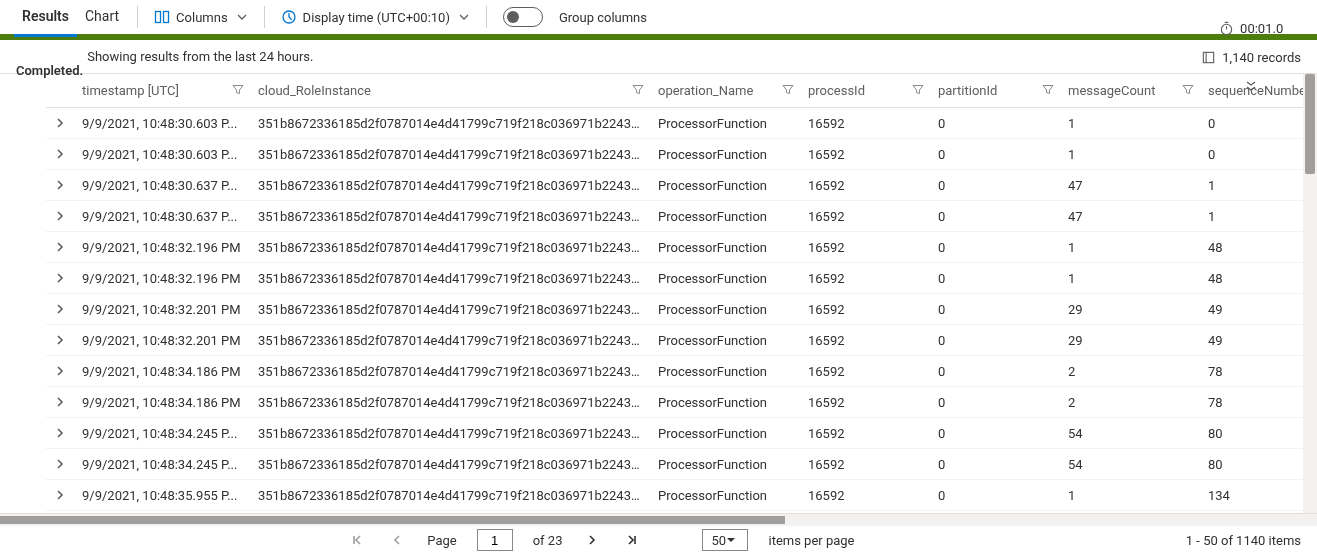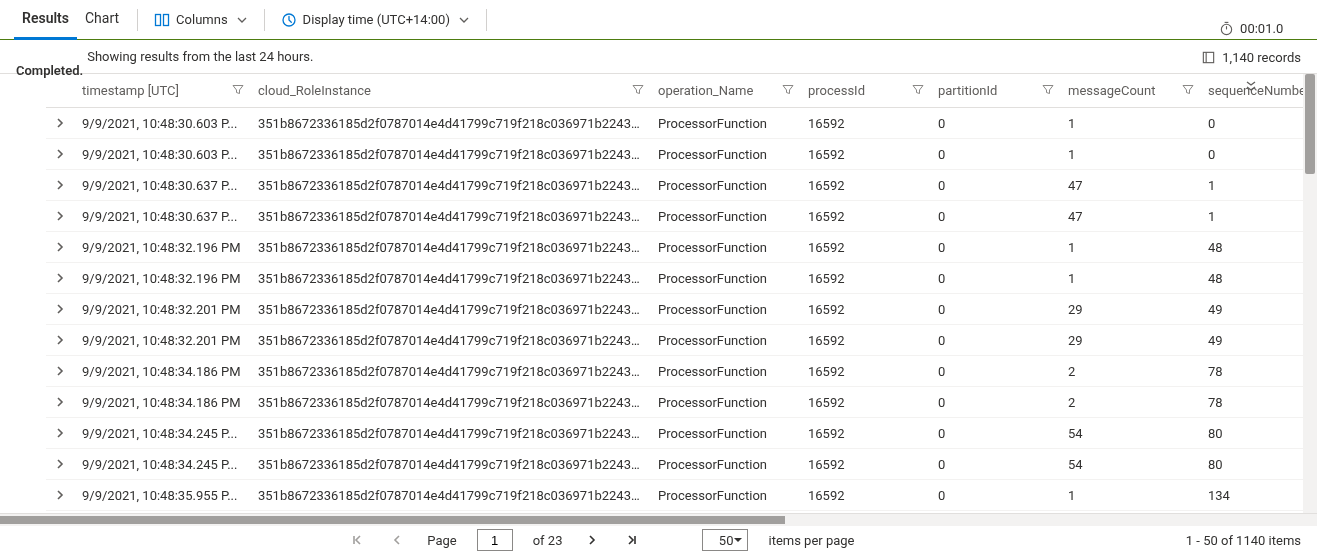--- a/index.html
+++ b/index.html
@@ -11,21 +11,21 @@
     background: #fff;
     width: 1317px;
     height: 555px;
     overflow: hidden;
   }
   
   .toolbar {
     display: flex;
     align-items: center;
     height: 40px;
-    border-bottom: 1px solid #4d7c0f;
+    border-bottom: 6px solid #4d7c0f;
     padding-left: 14px;
     gap: 0;
   }
   .tab {
     height: 40px;
     display: flex;
     align-items: center;
     padding: 0 8px;
     color: #323130;
     cursor: pointer;
@@ -189,21 +189,21 @@
   .pgbtn.dis { color: #a19f9d; cursor: default; }
   .pginput {
     width: 36px; height: 22px;
     border: 1px solid #8a8886;
     text-align: center;
     font-size: 13px;
   }
   .ipp {
     width: 46px; height: 22px;
     border: 1px solid #8a8886;
-    display: flex; align-items: center; justify-content: flex-end;
+    display: flex; align-items: center; justify-content: flex-start;
     padding: 0 4px 0 8px;
     cursor: pointer;
   }
 </style>
 </head>
 <body>
 
 <div class="toolbar">
   <div class="tab active">Results</div>
   <div class="tab">Chart</div>
@@ -220,28 +220,34 @@
       </svg>
   </div>
 
   <div class="vsep"></div>
 
   <div class="tb-item">
     <svg width="16" height="16" viewBox="0 0 16 16" fill="none">
       <circle cx="8" cy="8" r="6" stroke="#0078d4" stroke-width="1.3"></circle>
       <path d="M8 4.5V8l2.3 2.3" stroke="#0078d4" stroke-width="1.3" fill="none" stroke-linecap="round"></path>
     </svg>
-    <span>Display time (UTC+14:00)</span>
+    <span>Display time (UTC+00:10)</span>
     <svg class="chev" width="12" height="12" viewBox="0 0 12 12">
         <path d="M2 4l4 4 4-4" stroke="#605e5c" stroke-width="1.3" fill="none"></path>
       </svg>
   </div>
 
   <div class="vsep"></div>
 
+  <div class="tb-item">
+    <div class="toggle">
+      <div class="knob"></div>
+    </div>
+    <span>Group columns</span>
+  </div>
 </div>
 
 <div class="status-row">
   <span class="completed">Completed.</span>
   <span>Showing results from the last 24 hours.</span>
   <span class="spacer"></span>
   <div class="status-meta">
     <div>
       <svg width="15" height="15" viewBox="0 0 16 16" fill="none">
         <circle cx="8" cy="9" r="5.5" stroke="#605e5c" stroke-width="1.2"></circle>

